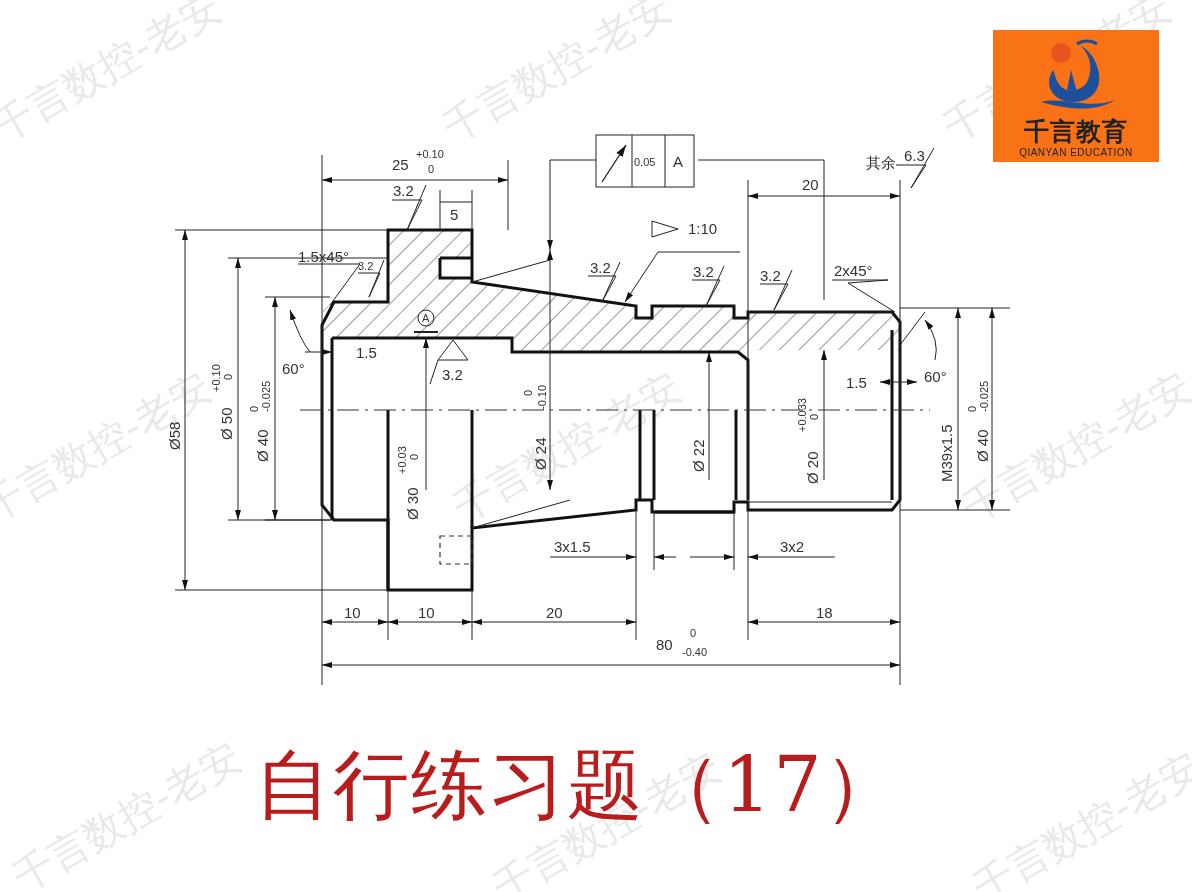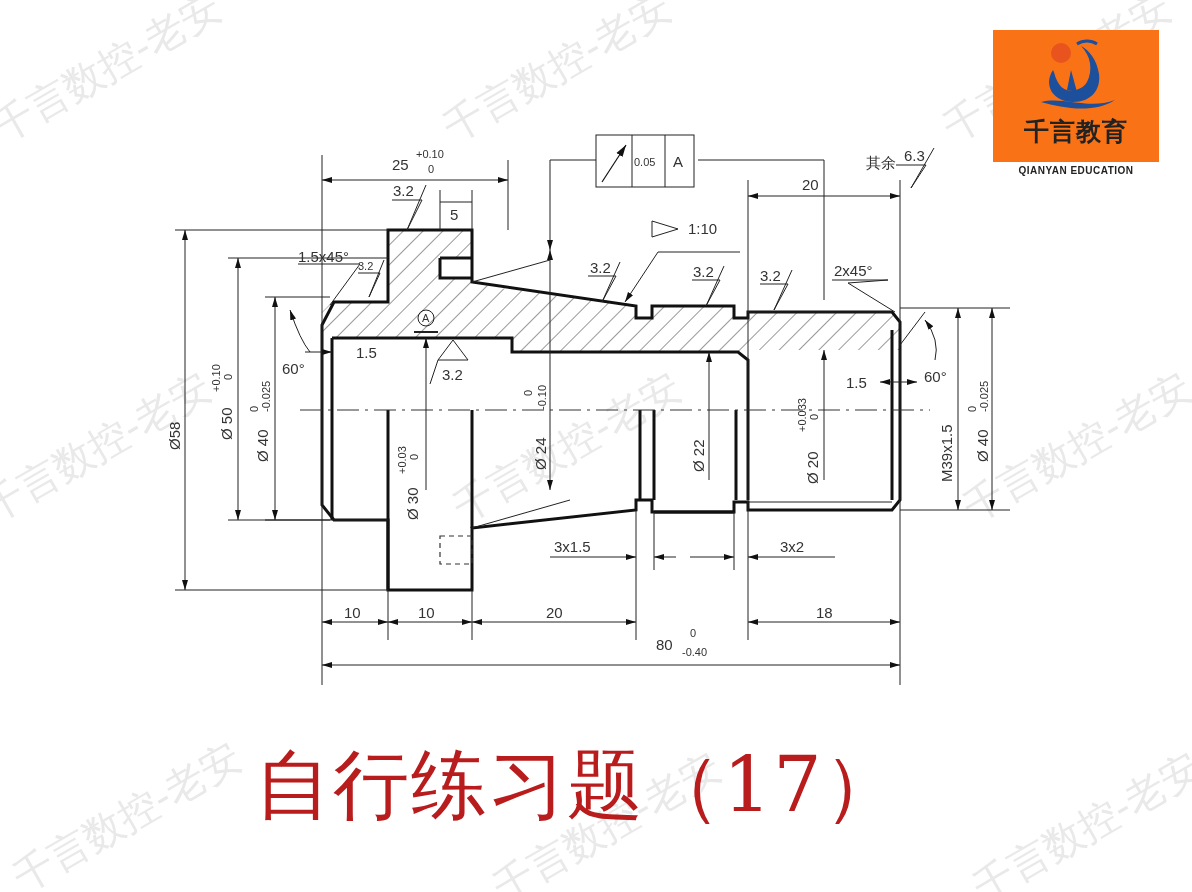--- a/index.html
+++ b/index.html
@@ -7,21 +7,21 @@
   .wm { position:absolute; color:#e9e9e9; font-family:"DejaVu Sans", sans-serif; font-size:40px; transform:rotate(-30deg); white-space:nowrap; pointer-events:none; }
   #drawing { position:absolute; left:0; top:0; }
   .dim { font-family:"Liberation Sans", sans-serif; font-size:15px; fill:#333; }
   .dimsm { font-family:"Liberation Sans", sans-serif; font-size:11px; fill:#333; }
   .thin { stroke:#222; stroke-width:1; fill:none; }
   .thick { stroke:#111; stroke-width:3; fill:none; }
   .center { stroke:#333; stroke-width:1; stroke-dasharray:22 6 3 6; fill:none; }
   .dash { stroke:#333; stroke-width:1.2; stroke-dasharray:5 4; fill:none; }
   #logo { position:absolute; left:993px; top:30px; width:166px; height:132px; background:#f97316; text-align:center; }
   #logo .cn { font-family:"DejaVu Sans", sans-serif; font-weight:bold; font-size:25px; color:#222; position:absolute; top:85px; left:0; width:100%; letter-spacing:1px; }
-  #logo .en { font-family:"Liberation Sans", sans-serif; font-weight:bold; font-size:10px; color:#222; position:absolute; top:135px; left:0; width:100%; letter-spacing:0.5px; }
+  #logo .en { font-family:"Liberation Sans", sans-serif; font-weight:normal; font-size:10px; color:#222; position:absolute; top:117px; left:0; width:100%; letter-spacing:0.5px; }
   #title { position:absolute; left:255px; top:735px; font-family:"DejaVu Serif", serif; font-size:76px; color:#b91c1c; white-space:nowrap; letter-spacing:2px; }
 </style>
 </head>
 <body>
 
 <div class="wm" style="left:-20px;top:40px;">千言数控-老安</div>
 <div class="wm" style="left:430px;top:40px;">千言数控-老安</div>
 <div class="wm" style="left:930px;top:40px;">千言数控-老安</div>
 <div class="wm" style="left:-30px;top:420px;">千言数控-老安</div>
 <div class="wm" style="left:440px;top:420px;">千言数控-老安</div>

